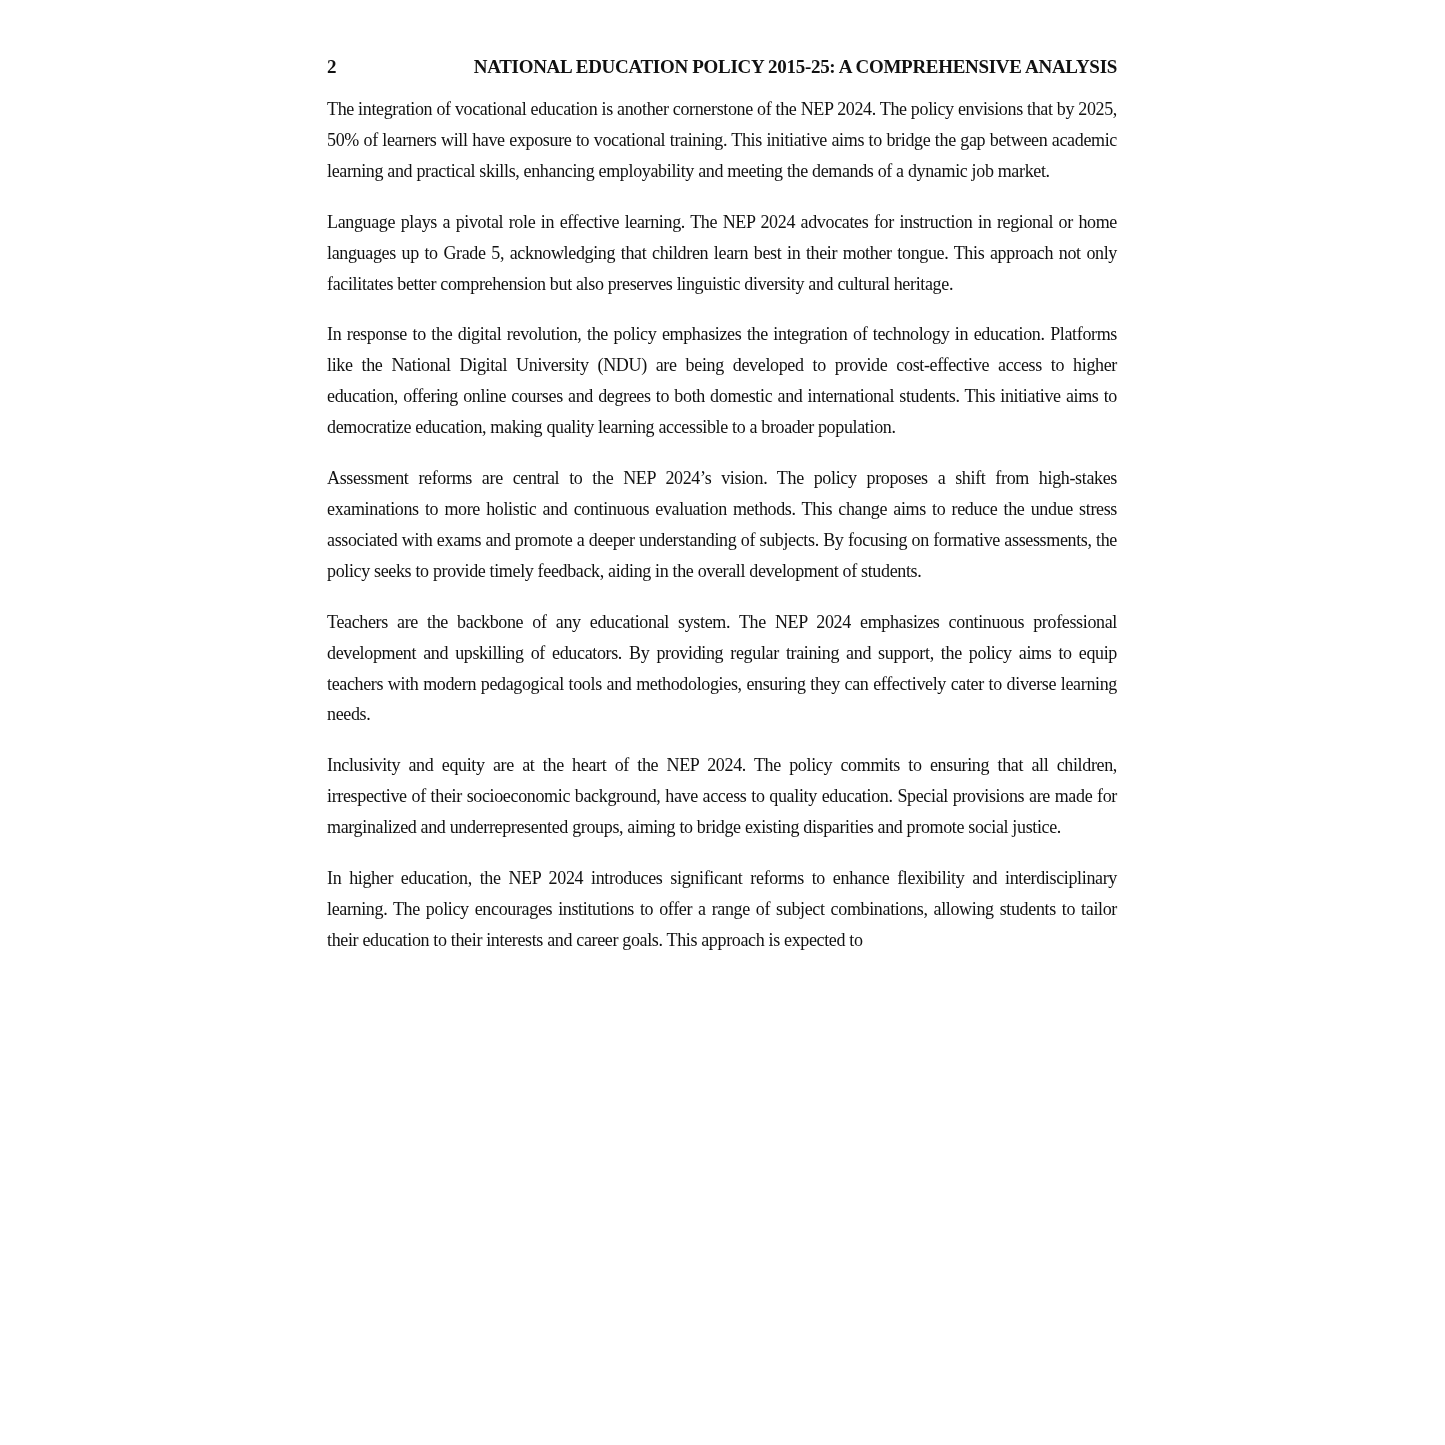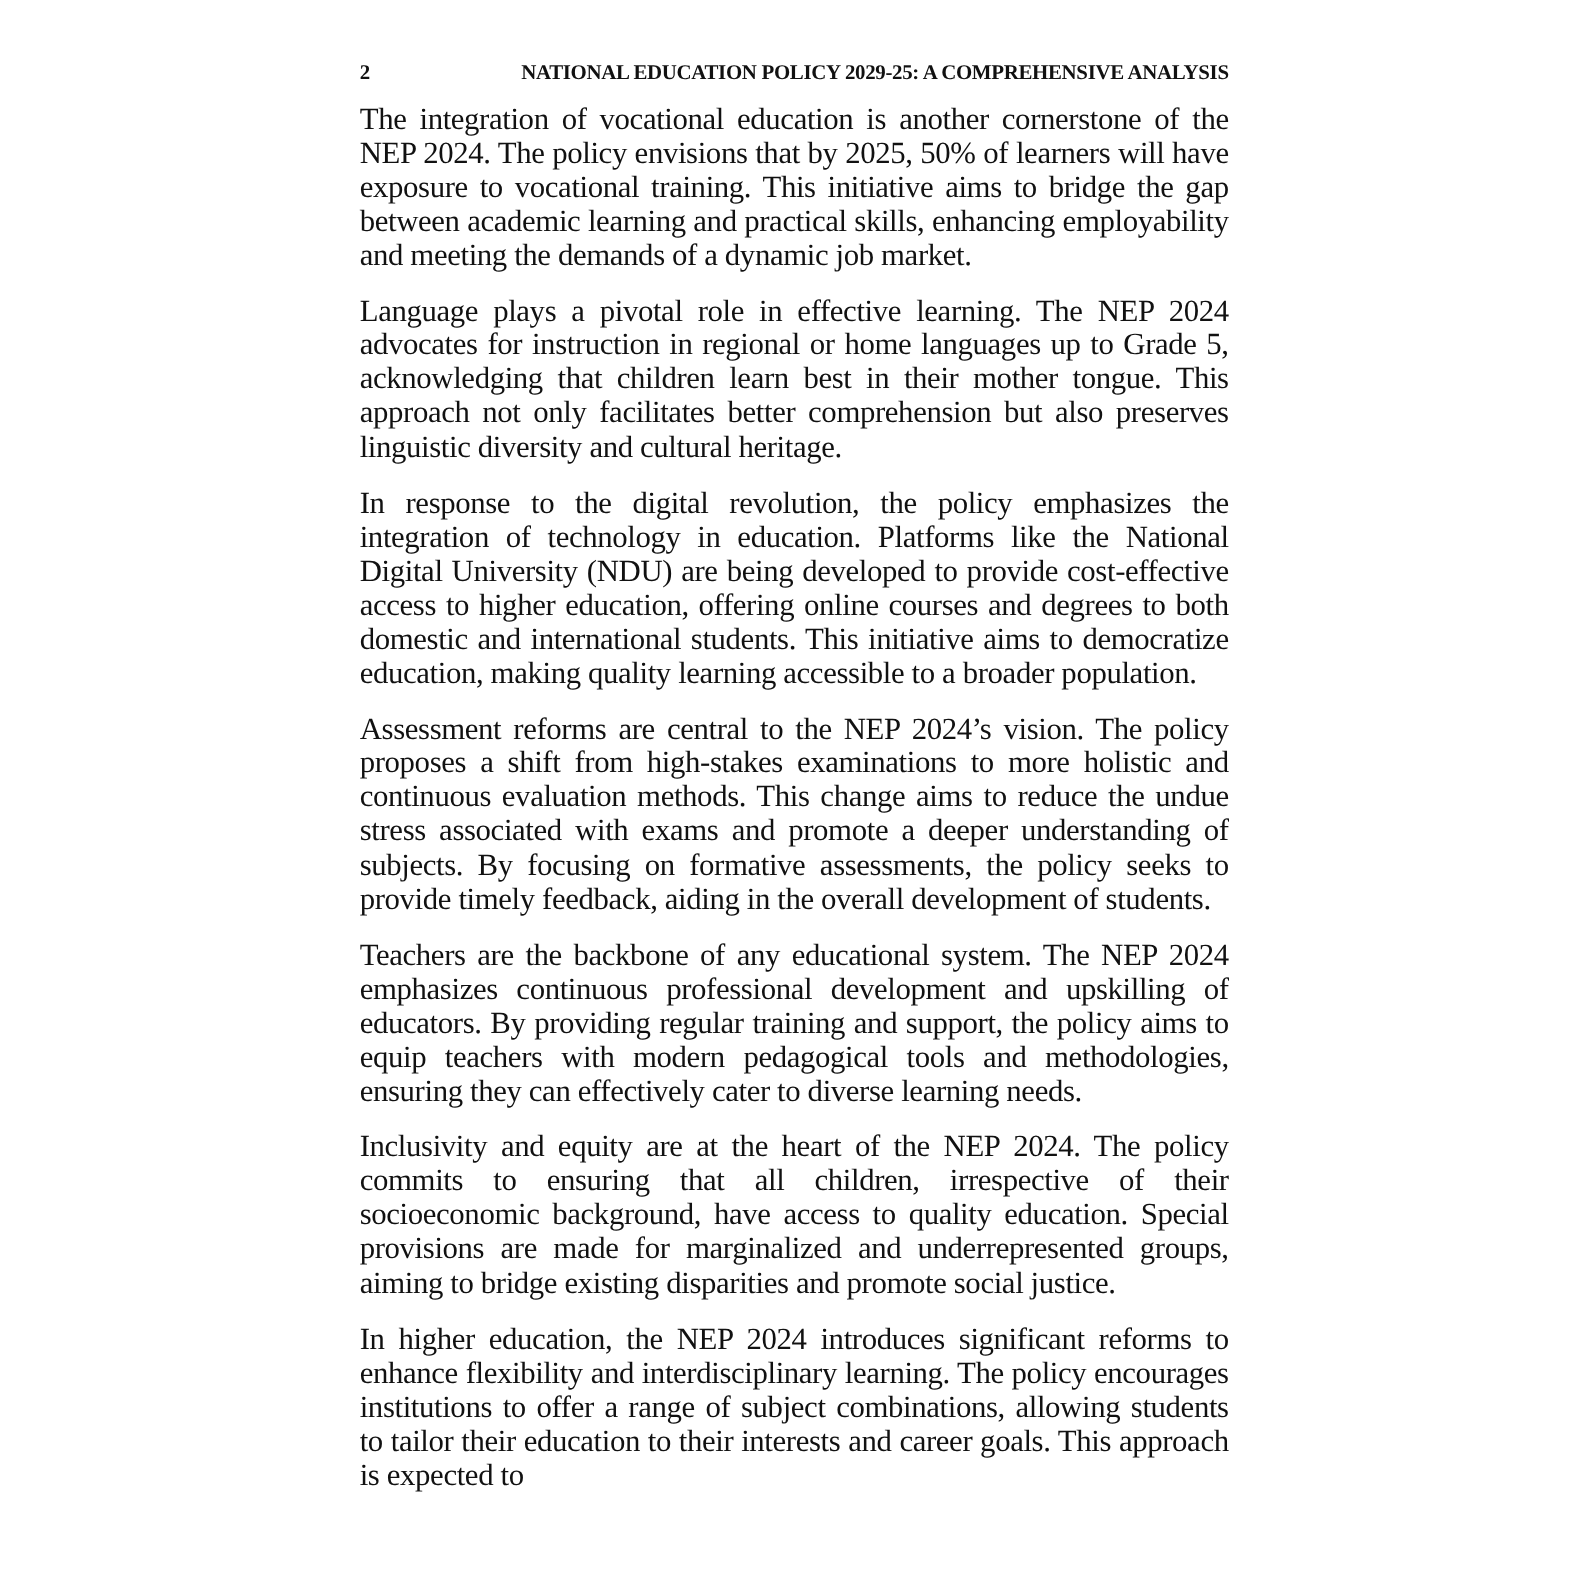--- a/index.html
+++ b/index.html
@@ -1,30 +1,30 @@
 <!DOCTYPE html>
 <html><head>
 <meta charset="utf-8">
 <style>
   html, body { margin: 0; padding: 0; background: #ffffff; }
   body { width: 1445px; height: 1445px; position: relative; overflow: hidden; }
   .page { position: absolute; left: 327px; top: 56px; width: 790px; color: #111111; font-family: "Liberation Serif", serif; }
   .header { display: flex; align-items: baseline; font-weight: bold; font-size: 19px; height: 26px; letter-spacing: -0.3px; }
   .page-num { width: 110px; }
   .running-title { flex: 1; text-align: right; }
-  .para { font-size: 28px; line-height: 30.9px; text-align: justify; margin: 12px 0 20px 0; letter-spacing: -0.35px; }
+  .para { font-size: 18px; line-height: 30.9px; text-align: justify; margin: 12px 0 20px 0; letter-spacing: -0.35px; }
   .para + .para { margin-top: 0; }
 </style>
 </head>
 <body>
 
 <div class="page">
   <div class="header">
     <span class="page-num">2</span>
-    <span class="running-title">NATIONAL EDUCATION POLICY 2029-25: A COMPREHENSIVE ANALYSIS</span>
+    <span class="running-title">NATIONAL EDUCATION POLICY 2015-25: A COMPREHENSIVE ANALYSIS</span>
   </div>
   <p class="para">The integration of vocational education is another cornerstone of the NEP 2024. The policy envisions that by 2025, 50% of learners will have exposure to vocational training. This initiative aims to bridge the gap between academic learning and practical skills, enhancing employability and meeting the demands of a dynamic job market.</p>
   <p class="para">Language plays a pivotal role in effective learning. The NEP 2024 advocates for instruction in regional or home languages up to Grade 5, acknowledging that children learn best in their mother tongue. This approach not only facilitates better comprehension but also preserves linguistic diversity and cultural heritage.</p>
   <p class="para">In response to the digital revolution, the policy emphasizes the integration of technology in education. Platforms like the National Digital University (NDU) are being developed to provide cost-effective access to higher education, offering online courses and degrees to both domestic and international students. This initiative aims to democratize education, making quality learning accessible to a broader population.</p>
   <p class="para">Assessment reforms are central to the NEP 2024’s vision. The policy proposes a shift from high-stakes examinations to more holistic and continuous evaluation methods. This change aims to reduce the undue stress associated with exams and promote a deeper understanding of subjects. By focusing on formative assessments, the policy seeks to provide timely feedback, aiding in the overall development of students.</p>
   <p class="para">Teachers are the backbone of any educational system. The NEP 2024 emphasizes continuous professional development and upskilling of educators. By providing regular training and support, the policy aims to equip teachers with modern pedagogical tools and methodologies, ensuring they can effectively cater to diverse learning needs.</p>
   <p class="para">Inclusivity and equity are at the heart of the NEP 2024. The policy commits to ensuring that all children, irrespective of their socioeconomic background, have access to quality education. Special provisions are made for marginalized and underrepresented groups, aiming to bridge existing disparities and promote social justice.</p>
   <p class="para">In higher education, the NEP 2024 introduces significant reforms to enhance flexibility and interdisciplinary learning. The policy encourages institutions to offer a range of subject combinations, allowing students to tailor their education to their interests and career goals. This approach is expected to</p>
 </div>
 

